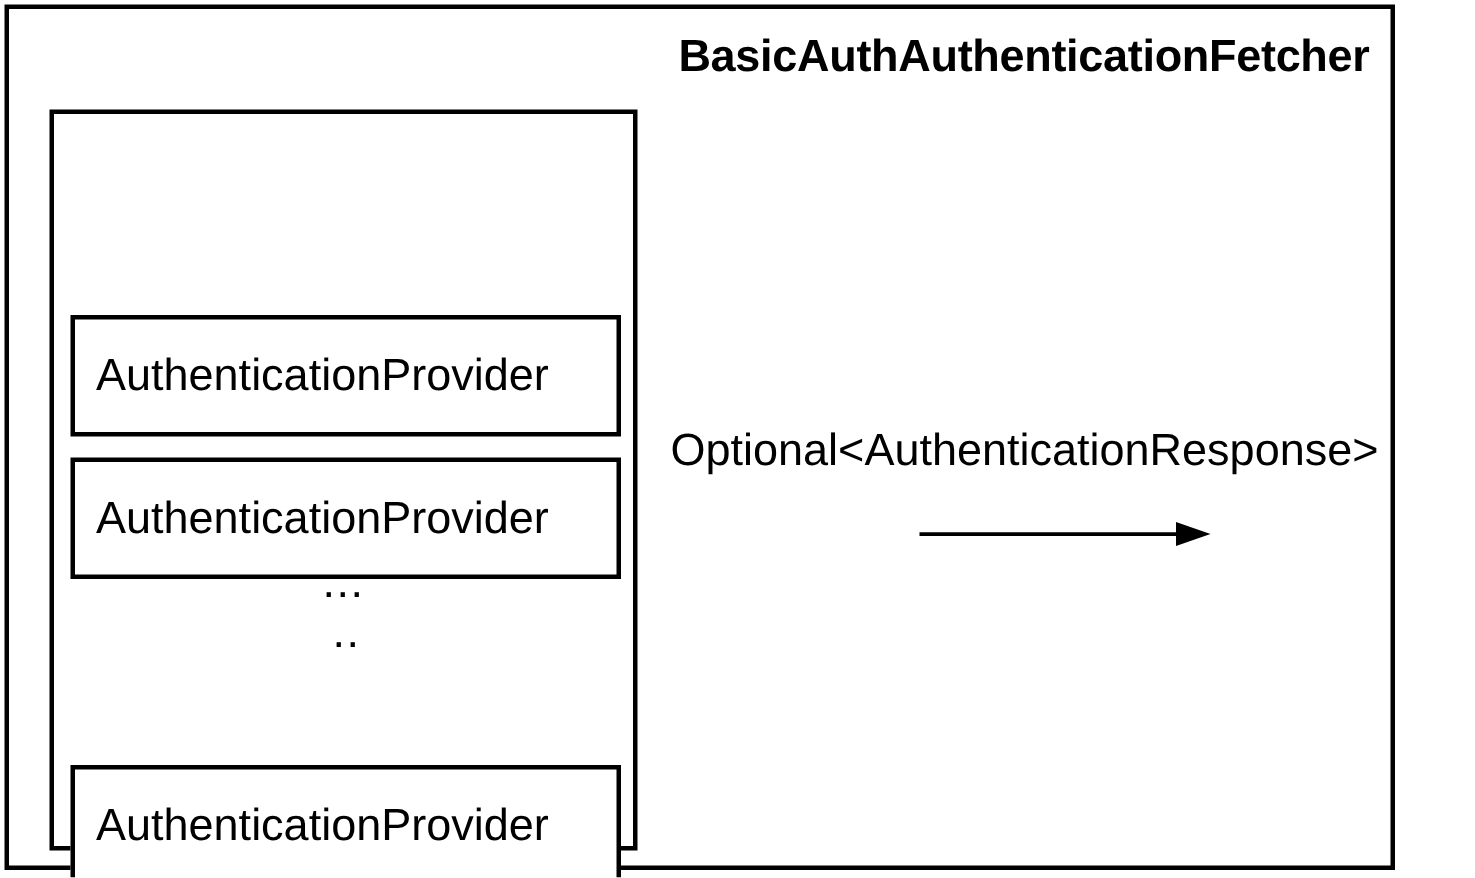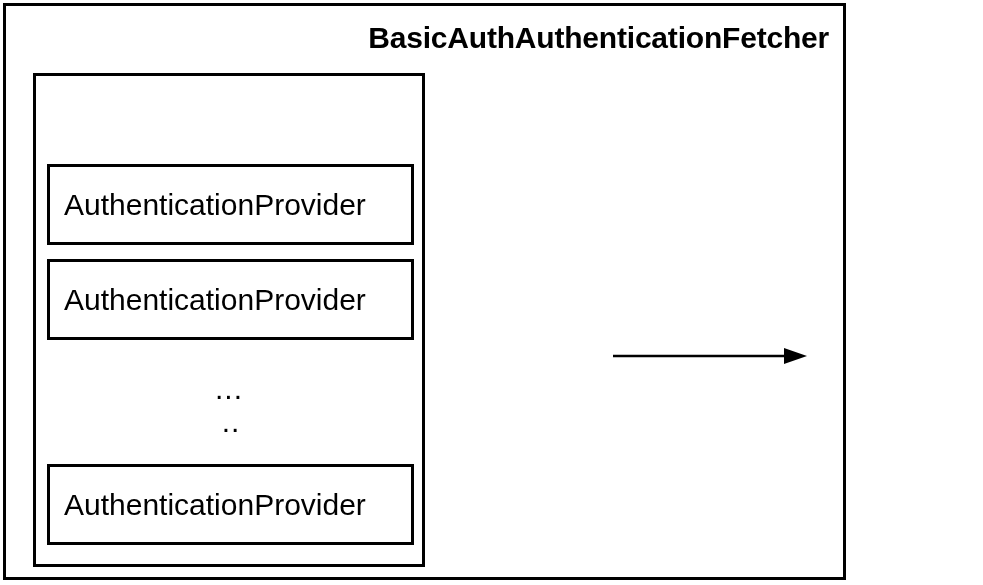--- a/index.html
+++ b/index.html
@@ -16,21 +16,21 @@
     width: 983px;
     height: 585px;
     background: #ffffff;
     overflow: hidden;
   }
   
   .outer-box {
     position: absolute;
     left: 3px;
     top: 3px;
-    width: 843px;
+    width: 927px;
     height: 577px;
     border: 3px solid #000000;
     box-sizing: border-box;
     background: #ffffff;
   }
   .component-title {
     position: absolute;
     right: 14px;
     top: 14px;
     font-size: 30px;
@@ -64,20 +64,21 @@
   .provider-box {
     position: absolute;
     left: 11px;
     width: 367px;
     height: 81px;
     border: 3px solid #000000;
     box-sizing: border-box;
     background: #ffffff;
     display: flex;
     align-items: center;
+    margin-top: 46px;
   }
   .provider-box.p1 { top: 88px; }
   .provider-box.p2 { top: 183px; }
   .provider-box.p3 { top: 388px; }
   .provider-label {
     padding-left: 14px;
     font-size: 30px;
     line-height: 34px;
     white-space: nowrap;
     color: #000000;
@@ -141,20 +142,21 @@
         <div class="ellipsis-line">...</div>
         <div class="ellipsis-line second">..</div>
       </div>
 
       <div class="provider-box p3">
         <span class="provider-label">AuthenticationProvider</span>
       </div>
 
     </div>
 
+    <div class="response-label">Optional&lt;AuthenticationResponse&gt;</div>
 
     <div class="arrow-wrap">
       <svg width="200" height="30" viewBox="0 0 200 30">
         <line x1="2" y1="15" x2="178" y2="15" stroke="#000000" stroke-width="2.5"></line>
         <polygon points="173,7 196,15 173,23" fill="#000000"></polygon>
       </svg>
     </div>
 
   </div>
 </div>

